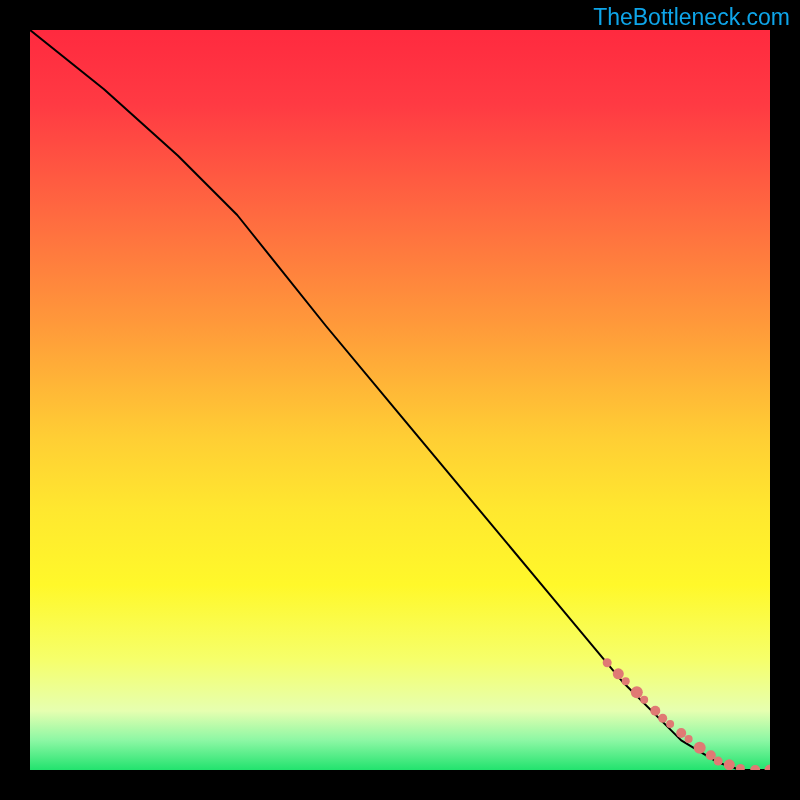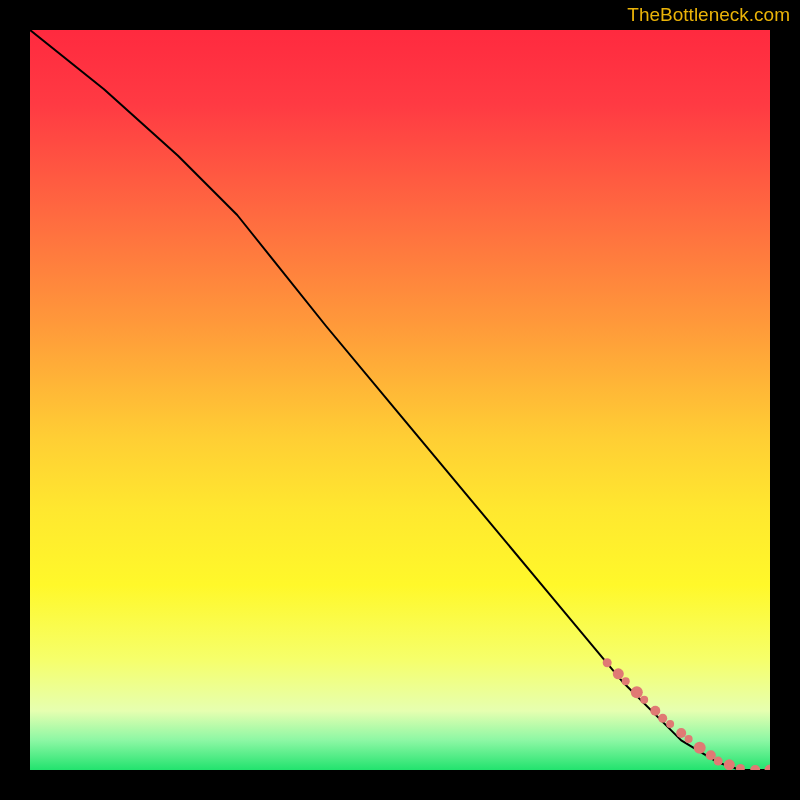--- a/index.html
+++ b/index.html
@@ -33,22 +33,22 @@
       #f6ff6a 85%,
       #e6ffb0 92%,
       #8cf7a4 96%,
       #22e36e 100%
     );
   }
   .watermark {
     position: absolute;
     top: 4px;
     right: 10px;
-    color: #eab308;
-    font-size: 19px;
+    color: #0ea5e9;
+    font-size: 23px;
     font-weight: 400;
     white-space: nowrap;
   }
   svg.overlay {
     position: absolute;
     inset: 0;
     width: 740px;
     height: 740px;
   }
 </style>

